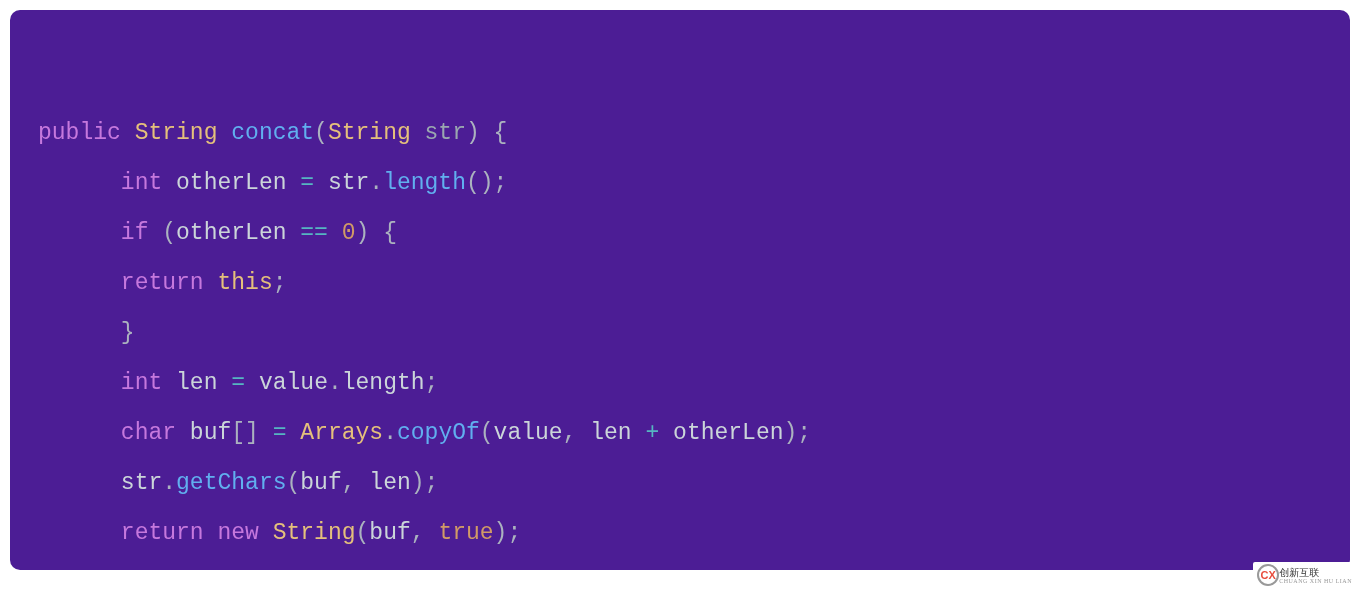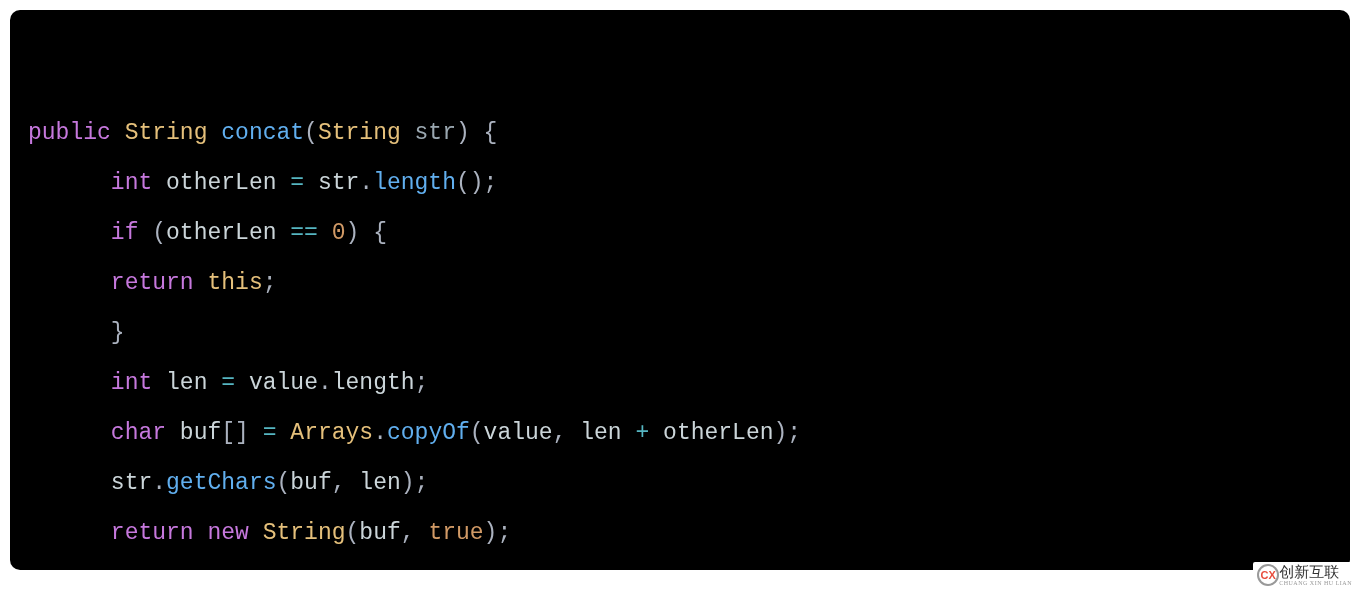--- a/index.html
+++ b/index.html
@@ -8,23 +8,23 @@
     width: 1360px;
     height: 590px;
     background: #ffffff;
     overflow: hidden;
   }
   .code-block {
     box-sizing: border-box;
     margin: 10px;
     width: 1340px;
     height: 560px;
-    background: #000000;
+    background: #4c1d95;
     border-radius: 10px;
-    padding: 48px 18px;
+    padding: 48px 28px;
     font-family: "SFMono-Regular", Consolas, "Liberation Mono", Menlo, Courier, monospace;
     font-size: 23px;
     line-height: 50px;
     color: #cbd5d9;
     white-space: pre;
     overflow: hidden;
     position: relative;
   }
   .tok-keyword   { color: #c678dd; }
   .tok-type      { color: #e5c07b; }
@@ -56,21 +56,21 @@
     display: flex;
     align-items: center;
     justify-content: center;
     font-size: 11px;
     color: #e84d3d;
     font-weight: bold;
     font-family: sans-serif;
   }
   .watermark .txt {
     font-family: sans-serif;
-    font-size: 15px;
+    font-size: 10px;
     color: #333;
     line-height: 1.1;
   }
   .watermark .sub {
     font-size: 6px;
     color: #999;
     letter-spacing: 0.5px;
   }
 </style>
 </head>

